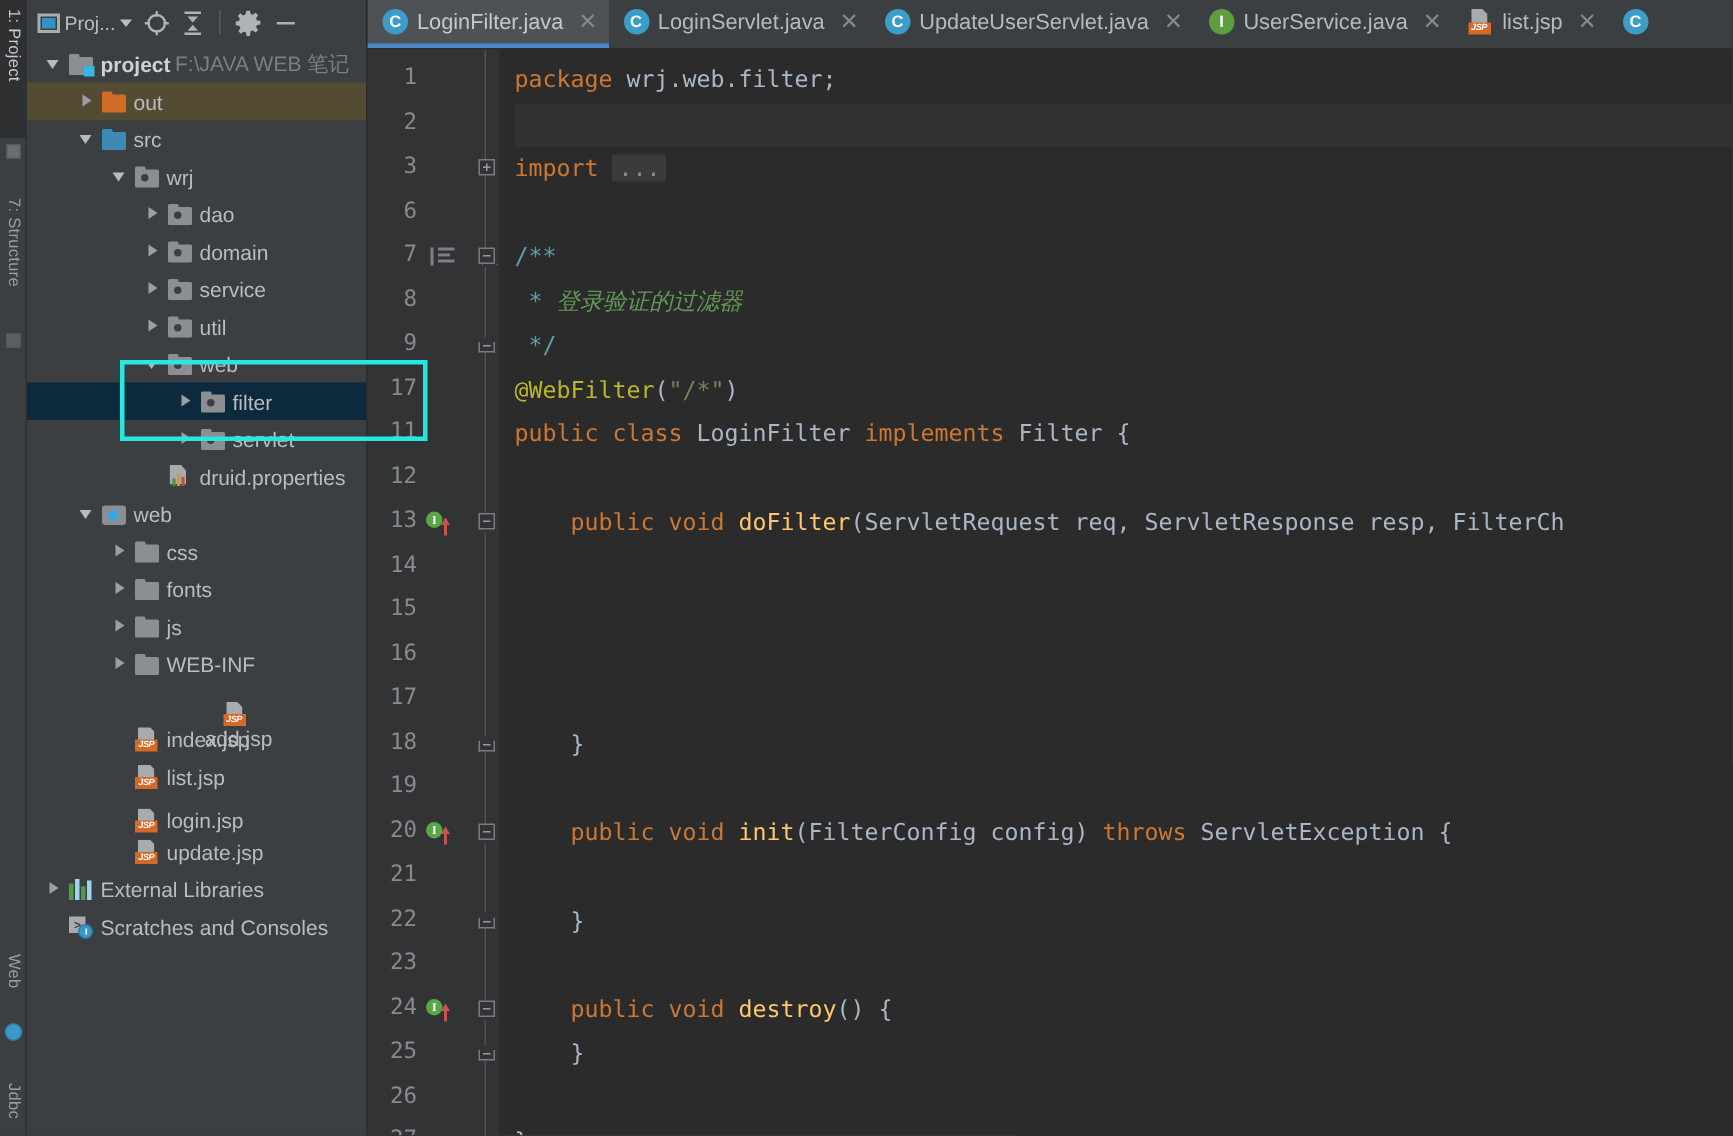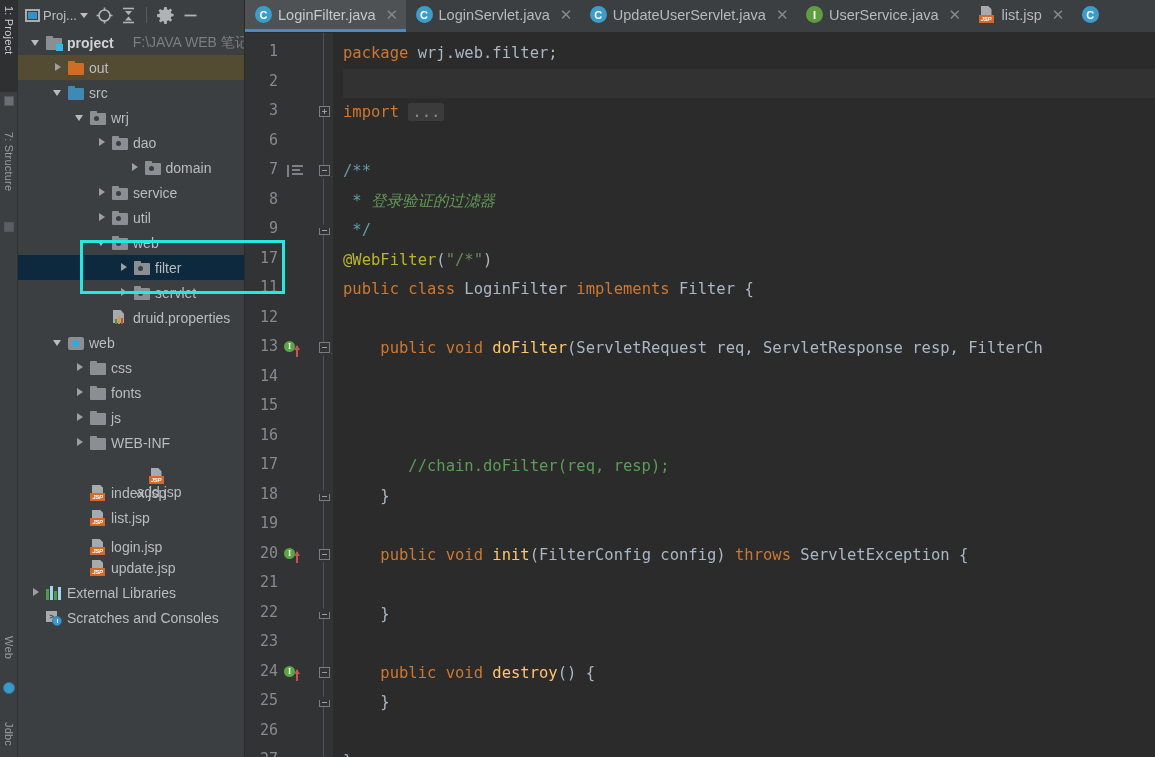--- a/index.html
+++ b/index.html
@@ -95,21 +95,21 @@
     border-bottom: 4.5px solid transparent;
   }
   .tw-down::before {
     content: ""; position: absolute; left: 1px; top: 4px;
     border-top: 6px solid #b8bbbe; border-left: 4.5px solid transparent;
     border-right: 4.5px solid transparent;
   }
   .ico { flex: 0 0 auto; margin-right: 5px; display: inline-flex; }
   .lbl { color: #b9bcc0; }
   .lbl.bold { font-weight: bold; color: #cfd2d5; }
-  .sublabel { color: #7b7e82; margin-left: 19px; font-weight: normal; }
+  .sublabel { color: #7b7e82; margin-left: 3px; font-weight: normal; }
 
   .row.sel-blue { background: #0d293e; }
   .row.sel-brown { background: #544b33; }
 
   
   .fi { width: 16px; height: 14px; position: relative; display: inline-block; }
   .fi::before {
     content:""; position:absolute; left:0; top:2px; width:16px; height:12px;
     border-radius: 1px;
   }
@@ -406,21 +406,21 @@
         </div>
         <div class="row" style="padding-left: 78px;">
           <span class="twisty tw-right"></span>
           <span class="ico">
             <span class="fi fi-dot">
               <i class="dot"></i>
             </span>
           </span>
           <span class="lbl">dao</span>
         </div>
-        <div class="row" style="padding-left: 78px; justify-content: center;">
+        <div class="row" style="padding-left: 78px;">
           <span class="twisty tw-right"></span>
           <span class="ico">
             <span class="fi fi-dot">
               <i class="dot"></i>
             </span>
           </span>
           <span class="lbl">domain</span>
         </div>
         <div class="row" style="padding-left: 78px;">
           <span class="twisty tw-right"></span>
@@ -758,21 +758,21 @@
         <div class="cline"><span class="jdoc-tag">/**</span></div>
         <div class="cline"><span class="jdoc-tag"> * </span><span class="cmt-cn">登录验证的过滤器</span></div>
         <div class="cline"><span class="jdoc-tag"> */</span></div>
         <div class="cline"><span class="anno">@WebFilter</span><span class="plain">(</span><span class="str">"/*"</span><span class="plain">)</span></div>
         <div class="cline"><span class="kw">public</span><span class="plain"> </span><span class="kw">class</span><span class="plain"> </span><span class="cls">LoginFilter</span><span class="plain"> </span><span class="kw">implements</span><span class="plain"> </span><span class="type">Filter</span><span class="plain"> </span><span class="plain">{</span></div>
         <div class="cline"></div>
         <div class="cline"><span class="plain">    </span><span class="kw">public</span><span class="plain"> </span><span class="kw">void</span><span class="plain"> </span><span class="mth">doFilter</span><span class="plain">(ServletRequest req, ServletResponse resp, FilterCh</span></div>
         <div class="cline"></div>
         <div class="cline"></div>
         <div class="cline"></div>
-        <div class="cline"><span class="plain">       </span><span class="linecmt">//chain.doFilter(req, resp);</span></div>
+        <div class="cline"><span class="plain">       </span></div>
         <div class="cline"><span class="plain">    </span><span class="plain">}</span></div>
         <div class="cline"></div>
         <div class="cline"><span class="plain">    </span><span class="kw">public</span><span class="plain"> </span><span class="kw">void</span><span class="plain"> </span><span class="mth">init</span><span class="plain">(FilterConfig config) </span><span class="kw">throws</span><span class="type"> ServletException </span><span class="plain">{</span></div>
         <div class="cline"></div>
         <div class="cline"><span class="plain">    </span><span class="plain">}</span></div>
         <div class="cline"></div>
         <div class="cline"><span class="plain">    </span><span class="kw">public</span><span class="plain"> </span><span class="kw">void</span><span class="plain"> </span><span class="mth">destroy</span><span class="plain">() {</span></div>
         <div class="cline"><span class="plain">    </span><span class="plain">}</span></div>
         <div class="cline"></div>
         <div class="cline"><span class="plain">}</span></div>

